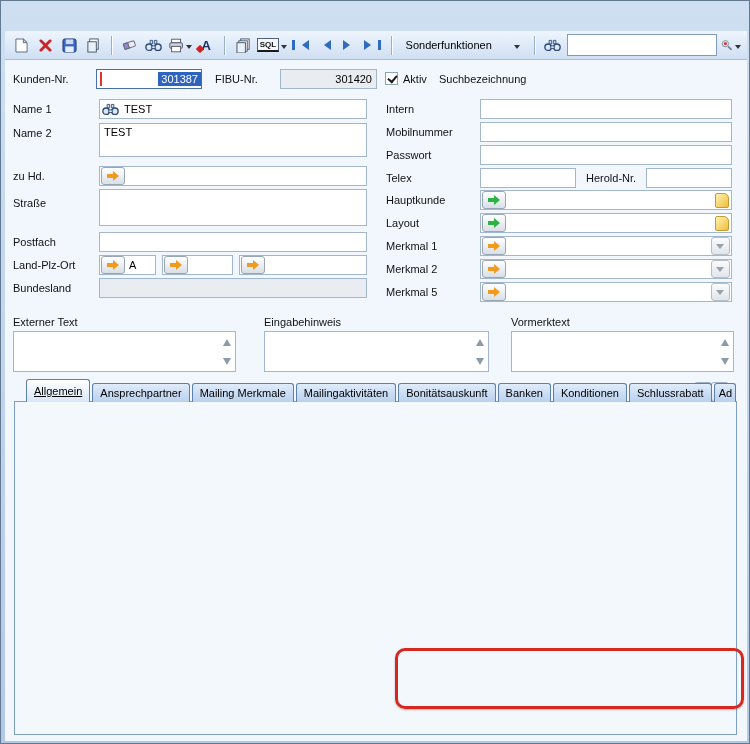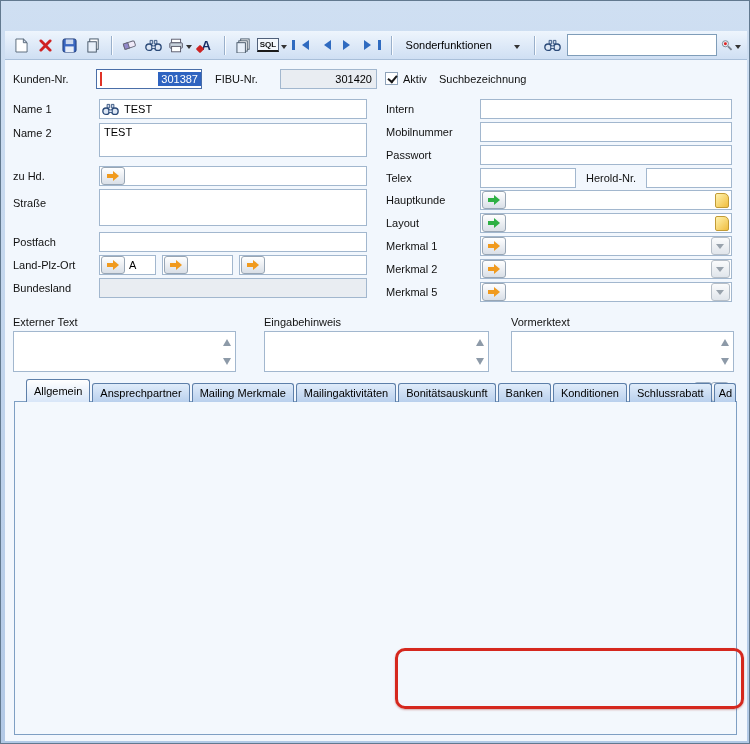--- a/index.html
+++ b/index.html
@@ -69,21 +69,21 @@
   .okc::after{content:"";position:absolute;left:3px;top:3px;width:7px;height:4px;border-left:2px solid #fff;border-bottom:2px solid #fff;transform:rotate(-45deg);}
   .copybtn{position:relative;flex:0 0 auto;width:20px;height:16px;margin:1px;border:1px solid #98a6b5;border-radius:3px;background:linear-gradient(#fff,#dbe1e9);}
   .copybtn::before{content:"";position:absolute;left:6px;top:3px;width:7px;height:8px;background:#fff;border:1px solid #55677c;}
   .copybtn::after{content:"";position:absolute;left:4px;top:5px;width:7px;height:8px;background:#eef3fa;border:1px solid #55677c;}
   .pctbtn{position:absolute;width:25px;height:20px;border:1px solid #98a6b5;border-radius:3px;
           background:linear-gradient(#ffffff,#dbe1e9);font-size:11px;font-weight:bold;display:flex;align-items:center;justify-content:center;}
   
   .tabs{position:absolute;left:25px;top:379px;height:22px;display:flex;align-items:flex-end;gap:2px;z-index:2;}
   .tab{height:19px;padding:0 7px;font-size:11px;display:flex;align-items:center;color:#000;
        background:linear-gradient(#e0ecfa,#b9d0ed);border:1px solid #5d7fa9;border-bottom:0;border-radius:3px 3px 0 0;box-sizing:border-box;}
-  .tab.active{height:23px;background:linear-gradient(#ffffff,#d8e6f8);z-index:3;}
+  .tab.active{height:23px;background:linear-gradient(#ffffff,#d8e6f8);z-index:3;text-decoration:underline;}
   .tab.cut{width:22px;padding:0 4px;overflow:hidden;}
   .tsb{position:absolute;width:16px;height:18px;border:1px solid #9fb0c4;border-radius:3px;
        background:linear-gradient(#fdfeff,#dde4ec);display:flex;align-items:center;justify-content:center;}
   .tsb .navg{border-width:4px;} .tsb.dim .nv-r{border-left-color:#b9c4d0;}
   .tsb .nv-l{border-right-color:#5a6c80;} .tsb .nv-r{border-left-color:#5a6c80;}
   .pnl{position:absolute;left:13px;top:400px;width:723px;height:334px;border:1px solid #7e9fc3;background:#f3f8fd;box-sizing:border-box;z-index:1;}
   .redbox{position:absolute;left:394px;top:647px;width:343px;height:55px;border:3px solid #d5281e;border-radius:10px;
           box-shadow:0 1px 2px rgba(150,20,10,.35);z-index:5;pointer-events:none;}
   svg{display:block;}
 </style>

